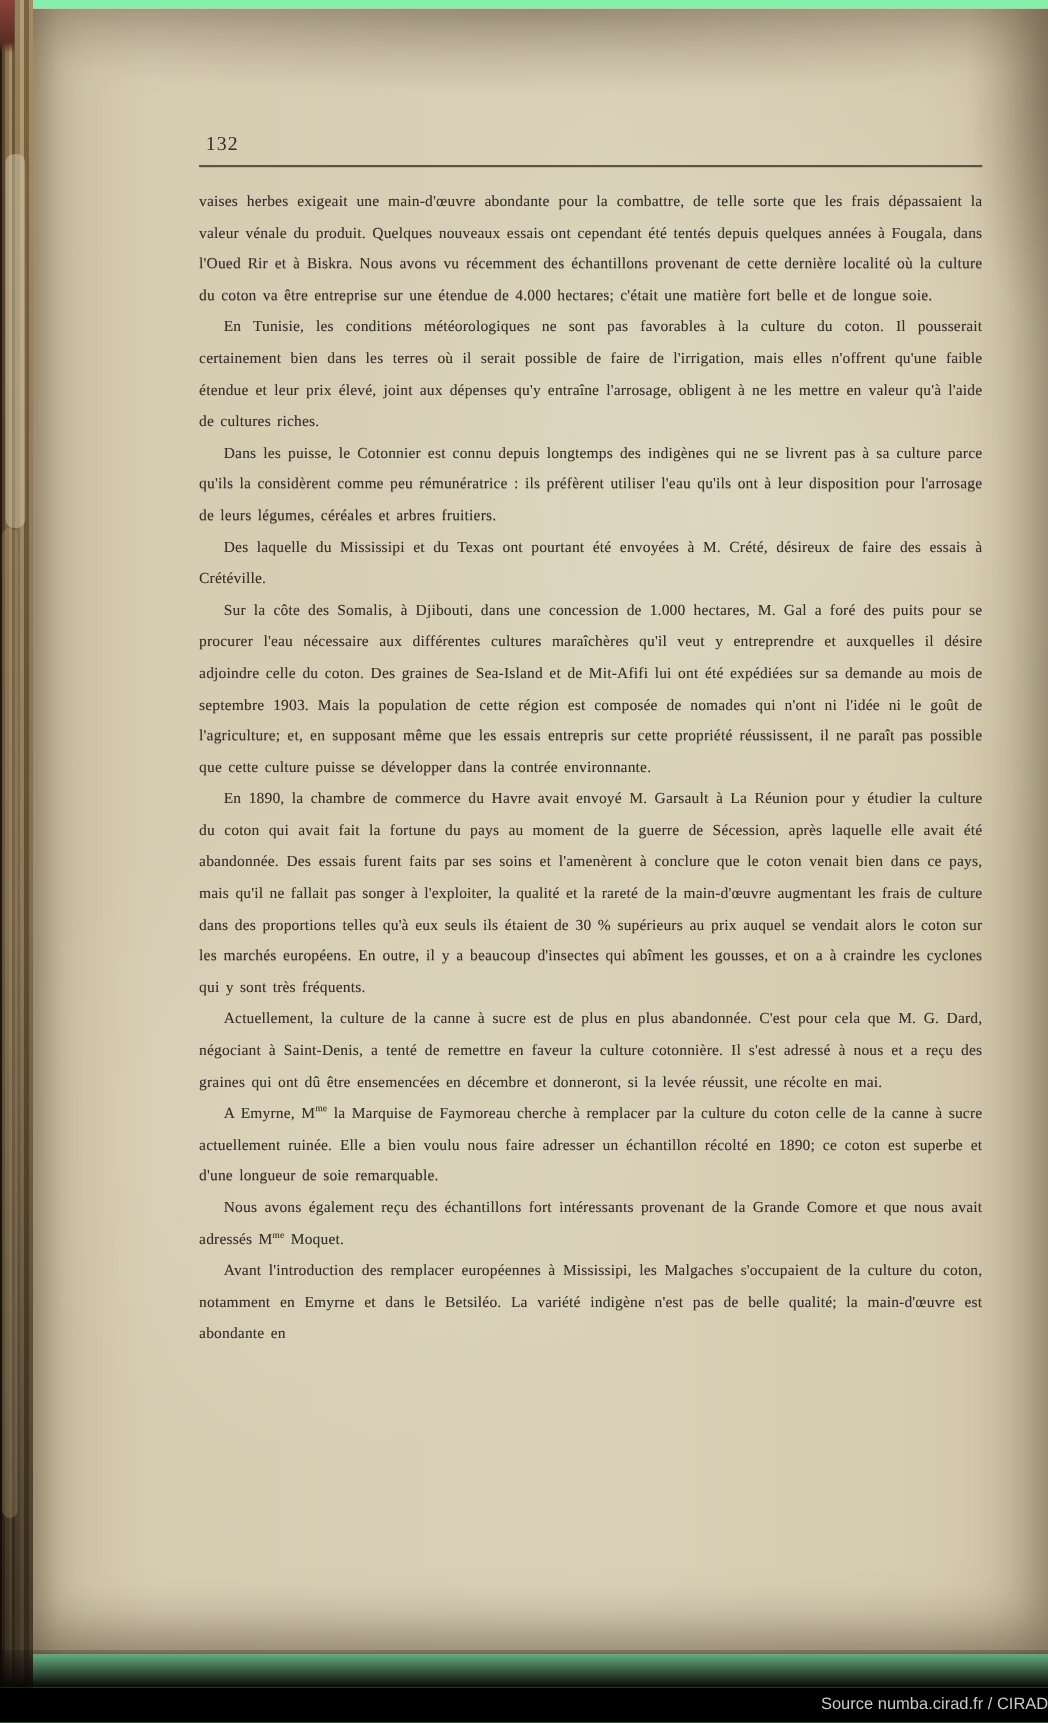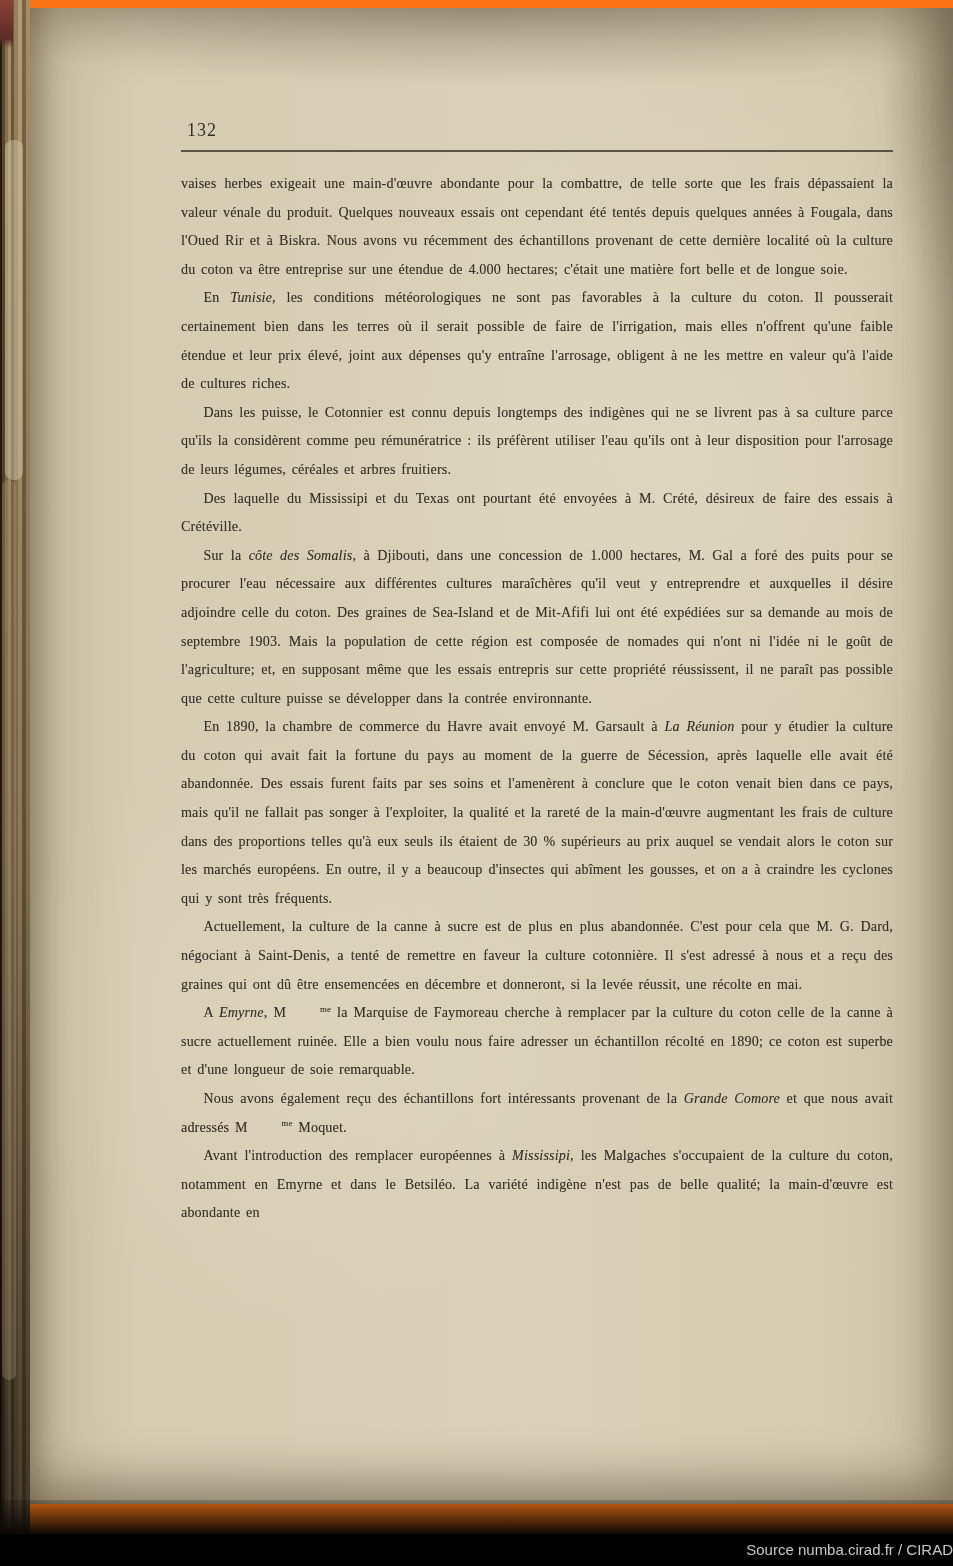--- a/index.html
+++ b/index.html
@@ -1,20 +1,20 @@
 <!DOCTYPE html>
 <html><head>
 <meta charset="utf-8">
 <style>
   html, body { margin: 0; padding: 0; background: #000; }
   .scan {
     position: relative;
     width: 953px;
     height: 1566px;
-    background: #f97316;
+    background: #86efac;
     overflow: hidden;
     font-family: "Liberation Serif", "DejaVu Serif", serif;
   }
 
   
   .paper {
     position: absolute;
     left: 26px;
     top: 8px;
     width: 927px;
@@ -103,22 +103,22 @@
     margin: 0;
     font-size: 14px;
     line-height: 28.6px;
     text-align: justify;
     word-spacing: 2px;
     letter-spacing: 0.2px;
     color: #352f28;
     text-shadow: 0.2px 0.2px 0 rgba(53,47,40,0.35);
   }
   .page-text p.indent { text-indent: 1.6em; }
-  .page-text .italic { font-style: italic; }
-  .page-text sup { font-size: 0.62em; line-height: 0; vertical-align: super; margin-left: 34px; }
+  .page-text .italic { }
+  .page-text sup { font-size: 0.62em; line-height: 0; vertical-align: super; }
 
   
   .bottom-shadow {
     position: absolute;
     left: 0; bottom: 32px;
     width: 100%; height: 34px;
     background: linear-gradient(180deg, rgba(12,9,6,0.2), #0b0805);
   }
   .source-bar {
     position: absolute;

